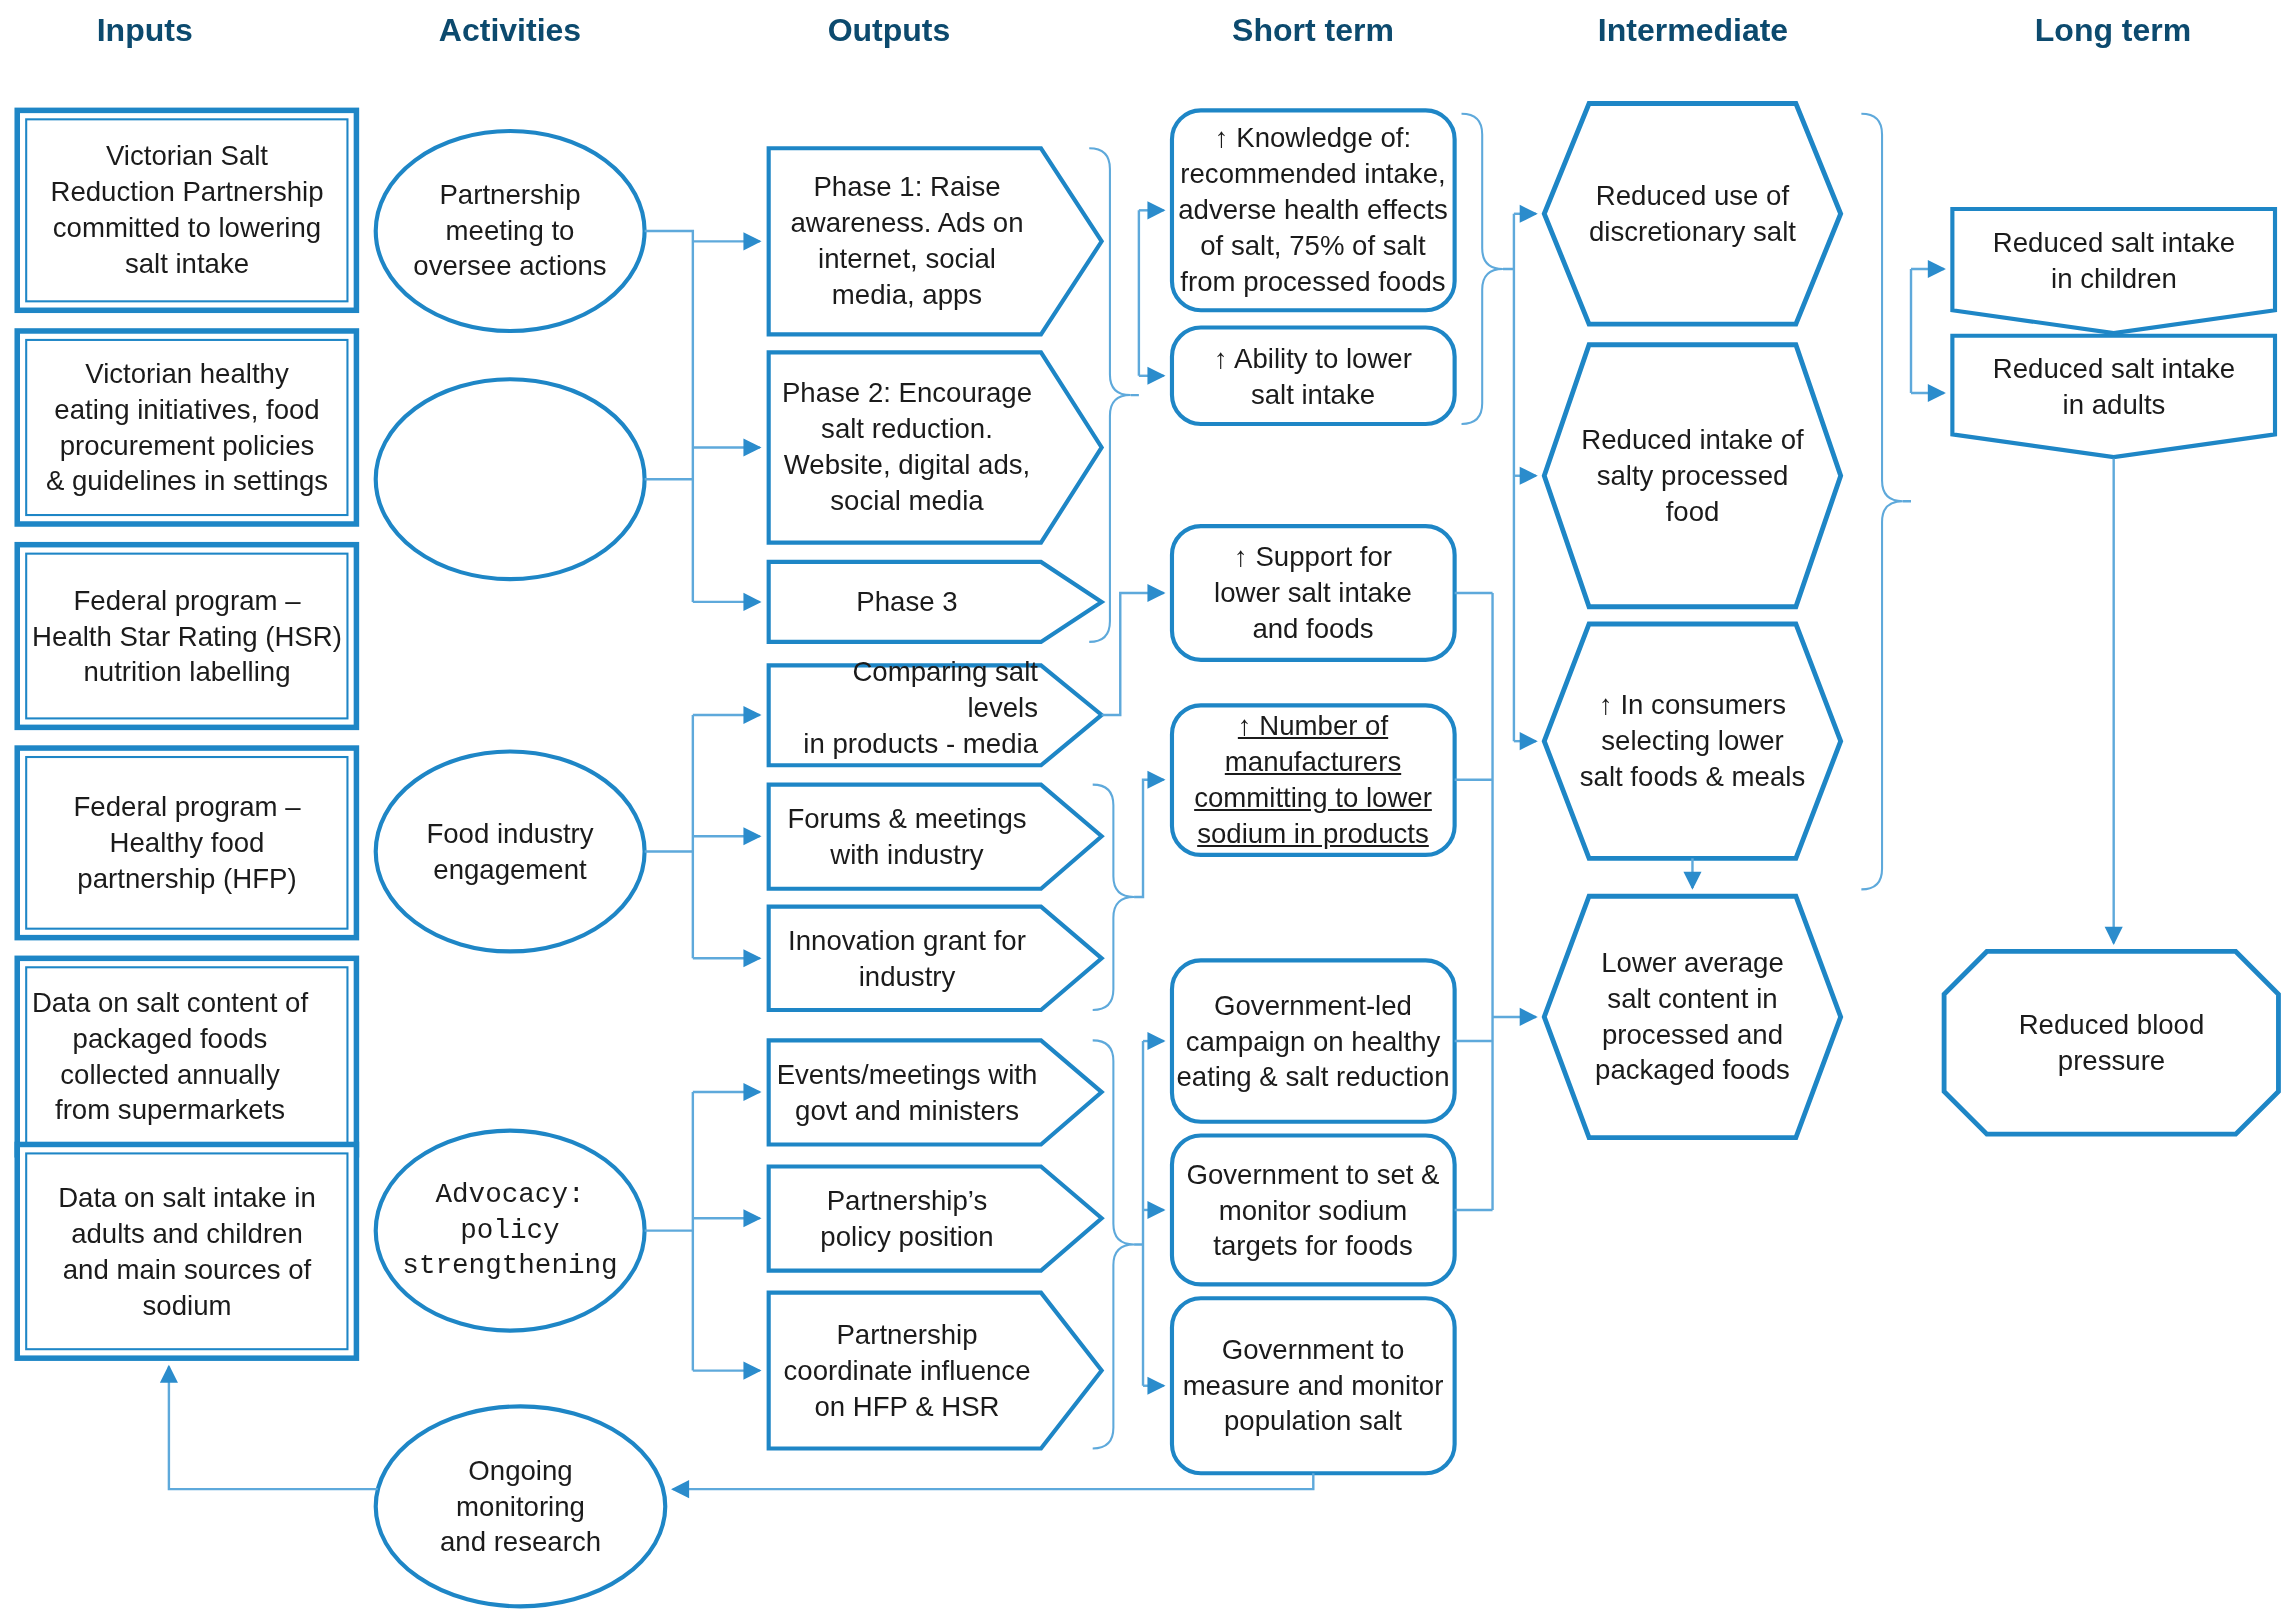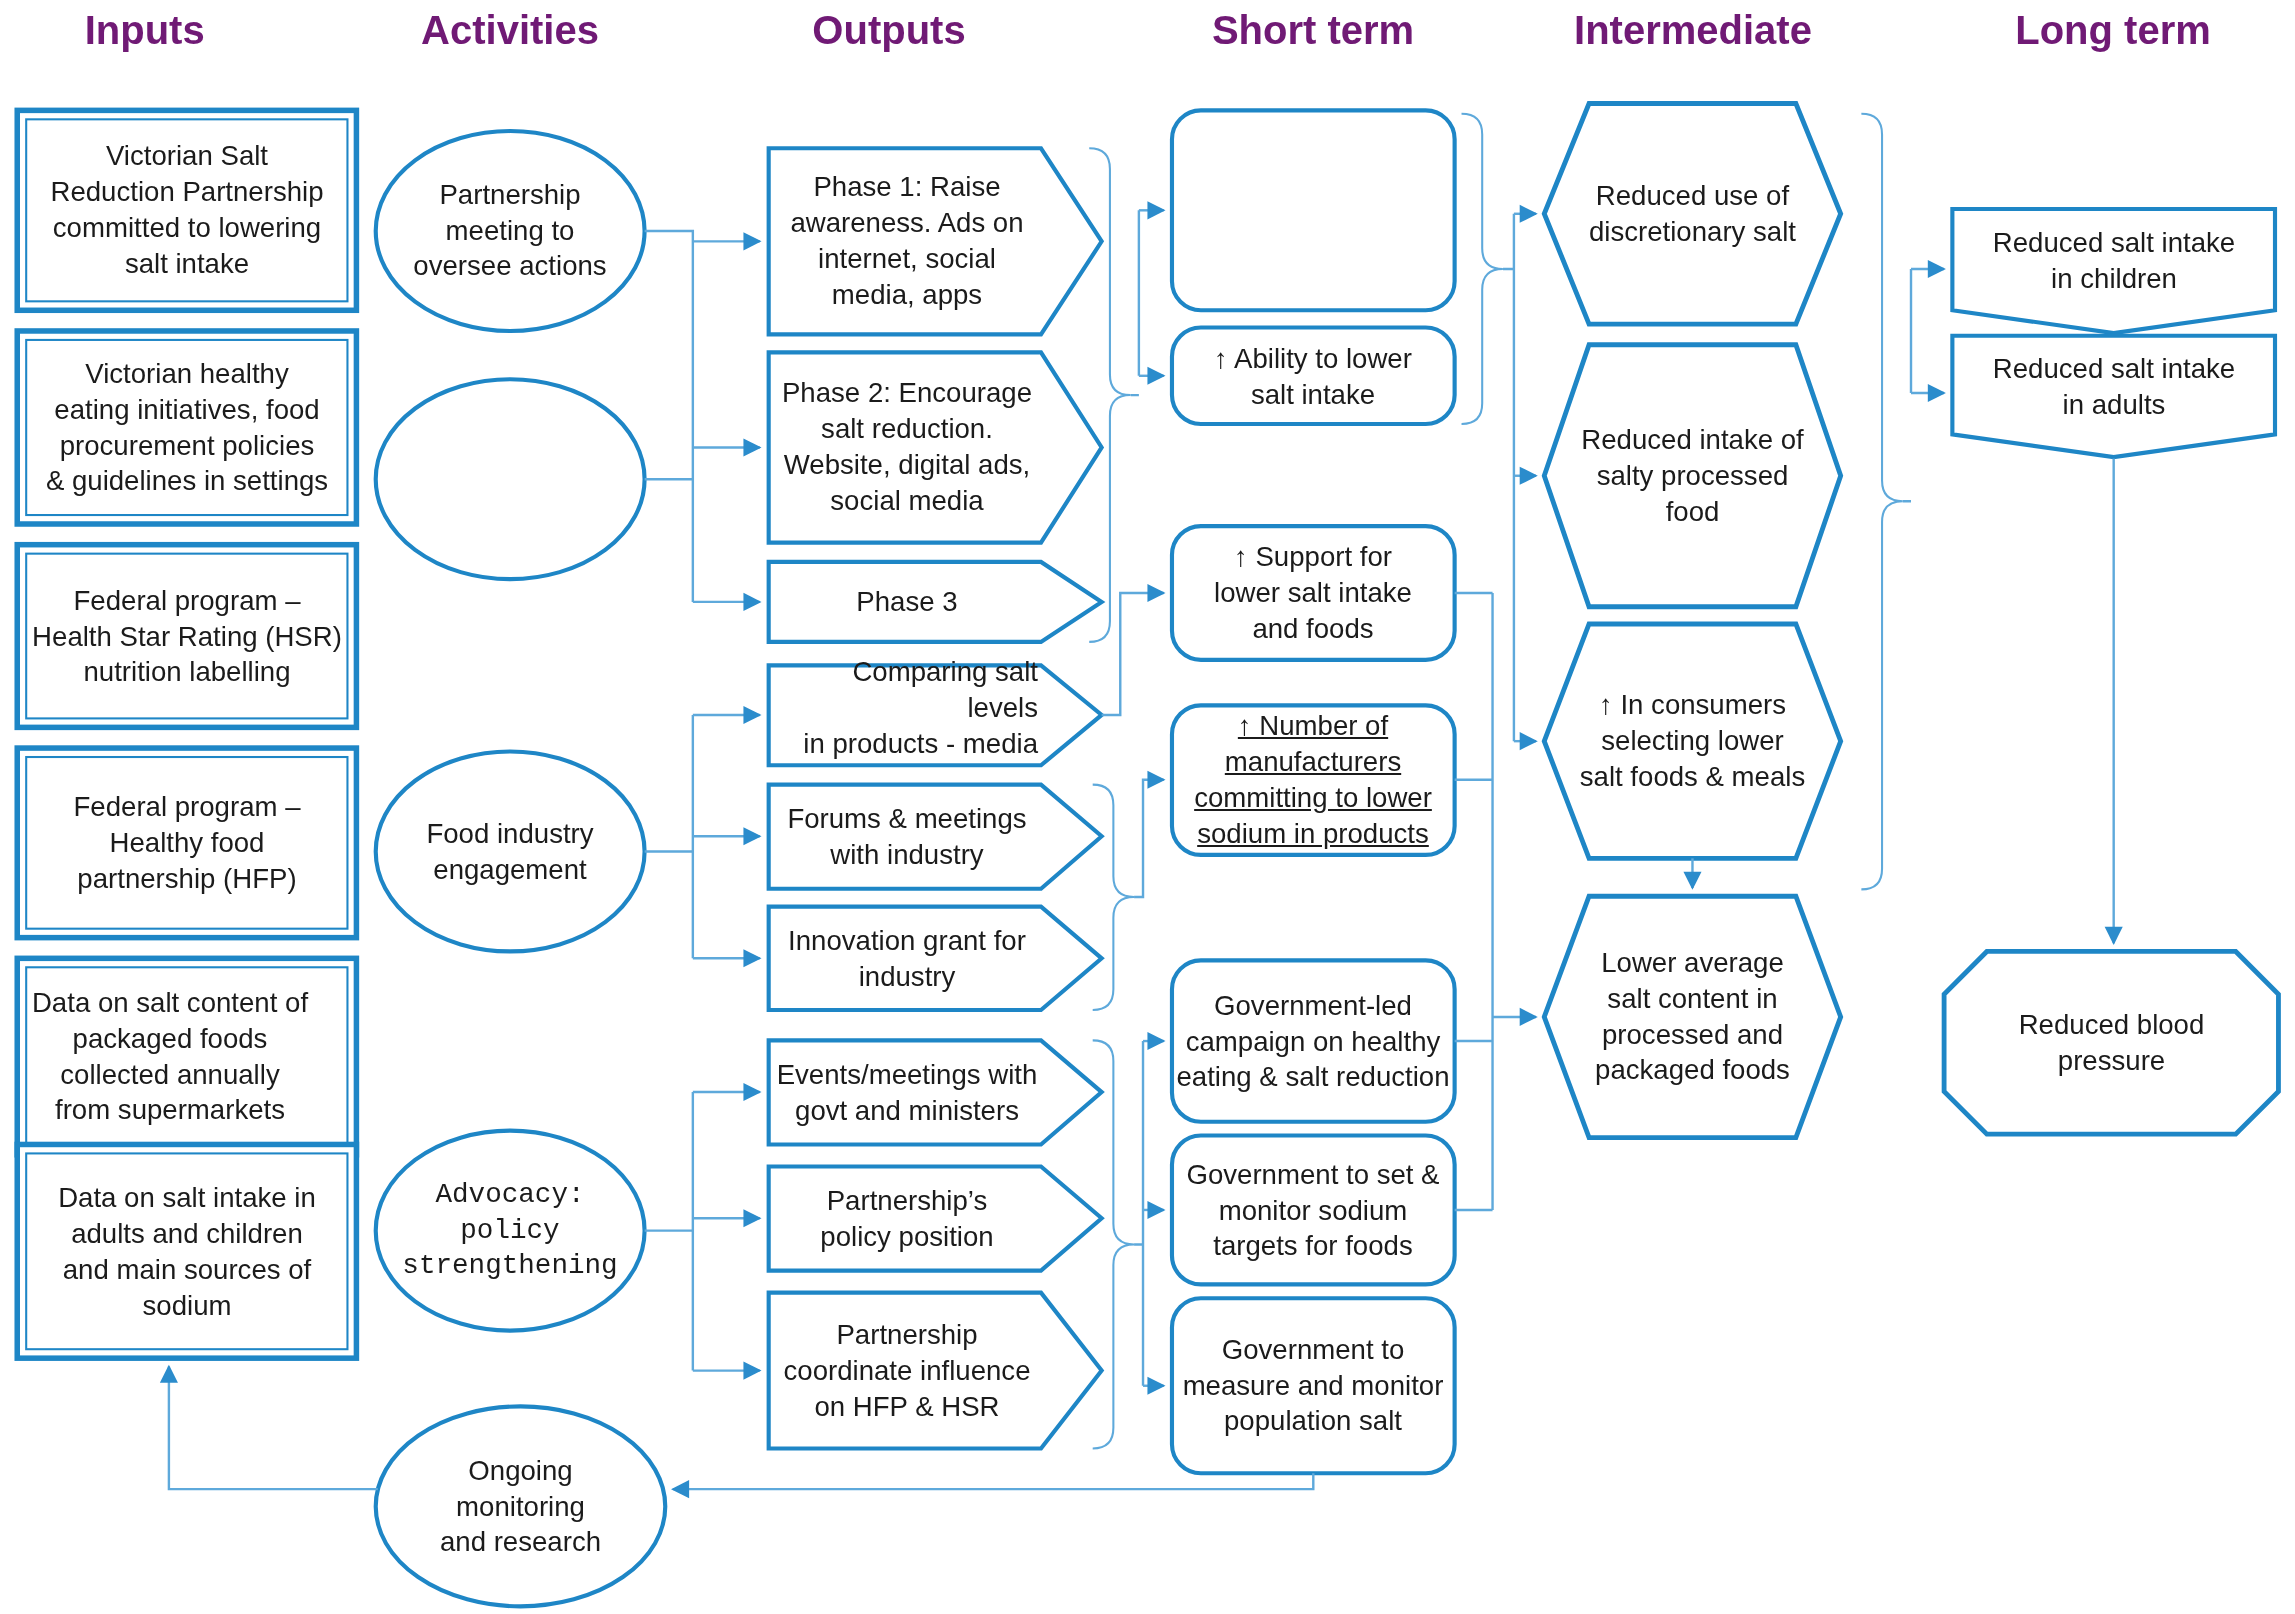--- a/index.html
+++ b/index.html
@@ -7,21 +7,21 @@
     position:relative;
     width:2295px;height:1614px;
     background:#ffffff;
     font-family:"Liberation Sans", sans-serif;
     overflow:hidden;
   }
   #shapes{position:absolute;left:0;top:0;}
   .hdr{
     position:absolute;height:48px;
     display:flex;align-items:center;justify-content:center;
-    font-size:40px;font-weight:bold;color:#701a75;
+    font-size:32px;font-weight:bold;color:#0c4a6e;
   }
   .lbl{
     position:absolute;
     display:flex;align-items:center;justify-content:center;
     text-align:center;white-space:pre-line;
     font-size:27.6px;line-height:1.3;color:#1b1b1b;
   }
 </style>
 </head>
 <body>
@@ -210,20 +210,25 @@
   <div class="lbl" style="left:776px;top:907px;width:262px;height:103px;">Innovation grant for
 industry</div>
   <div class="lbl" style="left:776px;top:1041px;width:262px;height:104px;">Events/meetings with
 govt and ministers</div>
   <div class="lbl" style="left:776px;top:1167px;width:262px;height:104px;">Partnership’s
 policy position</div>
   <div class="lbl" style="left:776px;top:1293px;width:262px;height:156px;">Partnership
 coordinate influence
 on HFP &amp; HSR</div>
 
+  <div class="lbl" style="left:1176px;top:110px;width:274px;height:200px;">↑ Knowledge of:
+recommended intake,
+adverse health effects
+of salt, 75% of salt
+from processed foods</div>
   <div class="lbl" style="left:1176px;top:328px;width:274px;height:97px;">↑ Ability to lower
 salt intake</div>
   <div class="lbl" style="left:1176px;top:526px;width:274px;height:134px;">↑ Support for
 lower salt intake
 and foods</div>
   <div class="lbl" style="left:1176px;top:705px;width:274px;height:150px;text-decoration:underline;">↑ Number of
 manufacturers
 committing to lower
 sodium in products</div>
   <div class="lbl" style="left:1176px;top:961px;width:274px;height:161px;">Government-led

